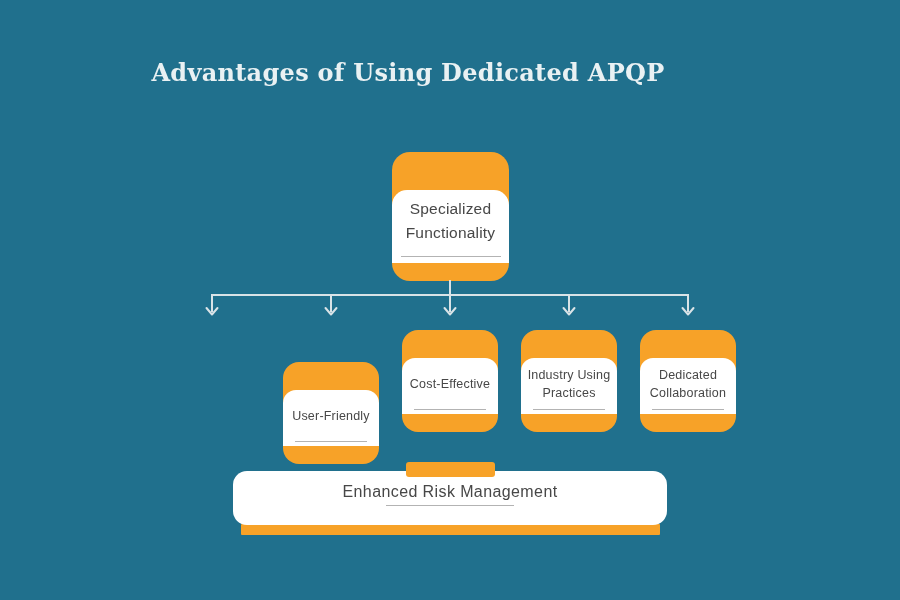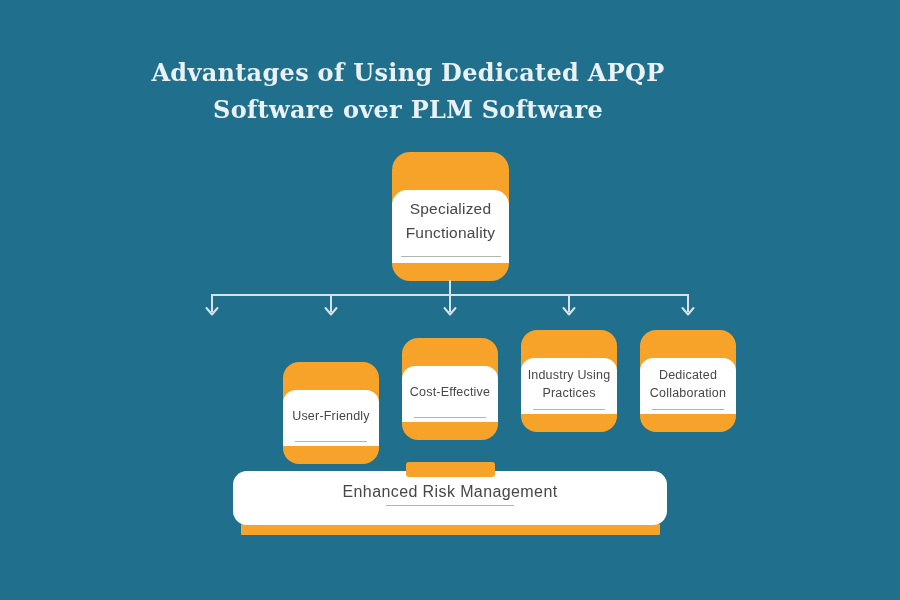--- a/index.html
+++ b/index.html
@@ -60,21 +60,21 @@
   .card.root .label-zone{height:62px;font-size:15.5px;line-height:24px;letter-spacing:0.2px;}
   .card.root .u-line{top:66px;width:100px;}
 
   
   .card.child{top:330px;width:96px;height:102px;border-radius:16px;}
   .card.child .card-face{top:28px;border-radius:13px 13px 0 0;}
   .card.child .label-zone{height:52px;font-size:12.5px;line-height:18px;letter-spacing:0.2px;padding:0 2px;}
   .card.child .u-line{top:51px;width:72px;}
   .card.c0{left:164px;}
   .card.c1{left:283px;margin-top:32px;}
-  .card.c2{left:402px;margin-top:8px;}
+  .card.c2{left:402px;}
   .card.c3{left:521px;}
   .card.c4{left:640px;}
 
   
   .connectors{position:absolute;left:0;top:0;width:900px;height:600px;pointer-events:none;}
 
   
   .footer-tab{
     position:absolute;left:406px;top:462px;width:89px;height:15px;
     background:var(--accent-orange);border-radius:3px;z-index:3;
@@ -90,21 +90,20 @@
     background:var(--accent-orange);border-radius:1px;z-index:1;
   }
 </style>
 </head>
 <body>
 
 <div id="canvas">
 
   <div class="title">
     <div>Advantages of Using Dedicated APQP</div>
-    <div>Software over PLM Software</div>
   </div>
 
   <div class="card root">
     <div class="card-face">
       <div class="label-zone">Specialized Functionality</div>
       <div class="u-line"></div>
     </div>
   </div>
 
   <svg class="connectors" viewBox="0 0 900 600" xmlns="http://www.w3.org/2000/svg">

